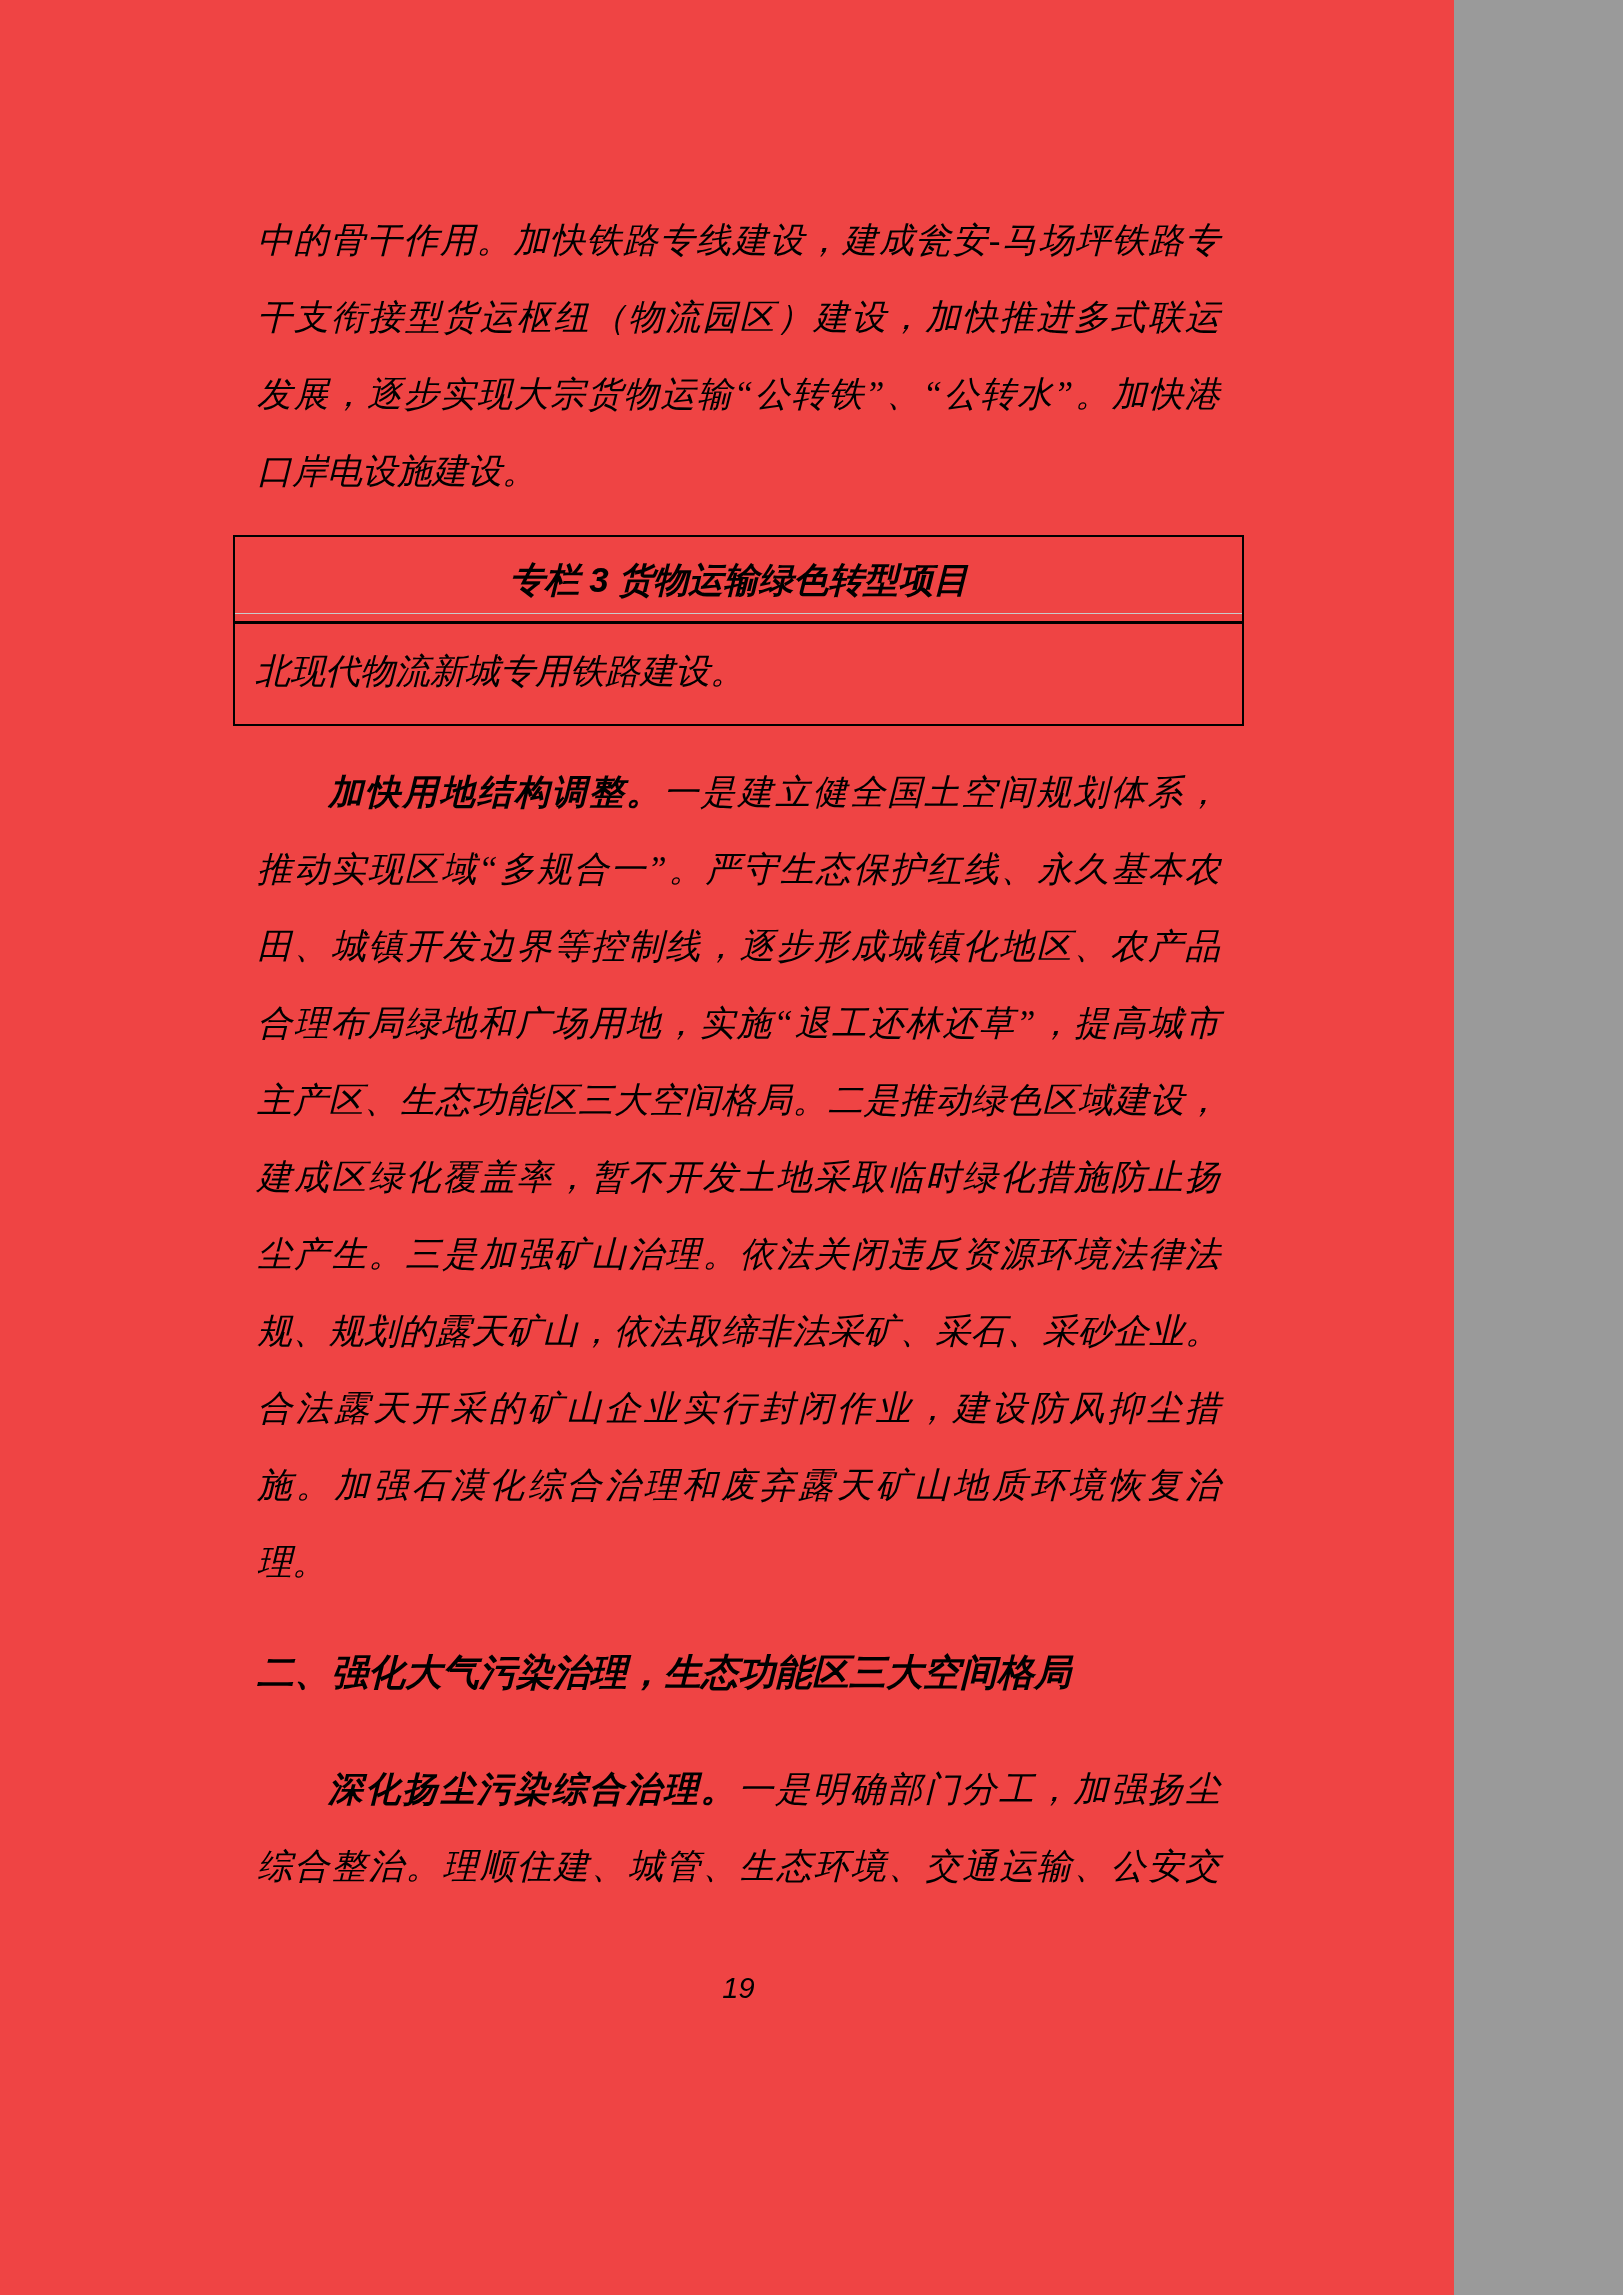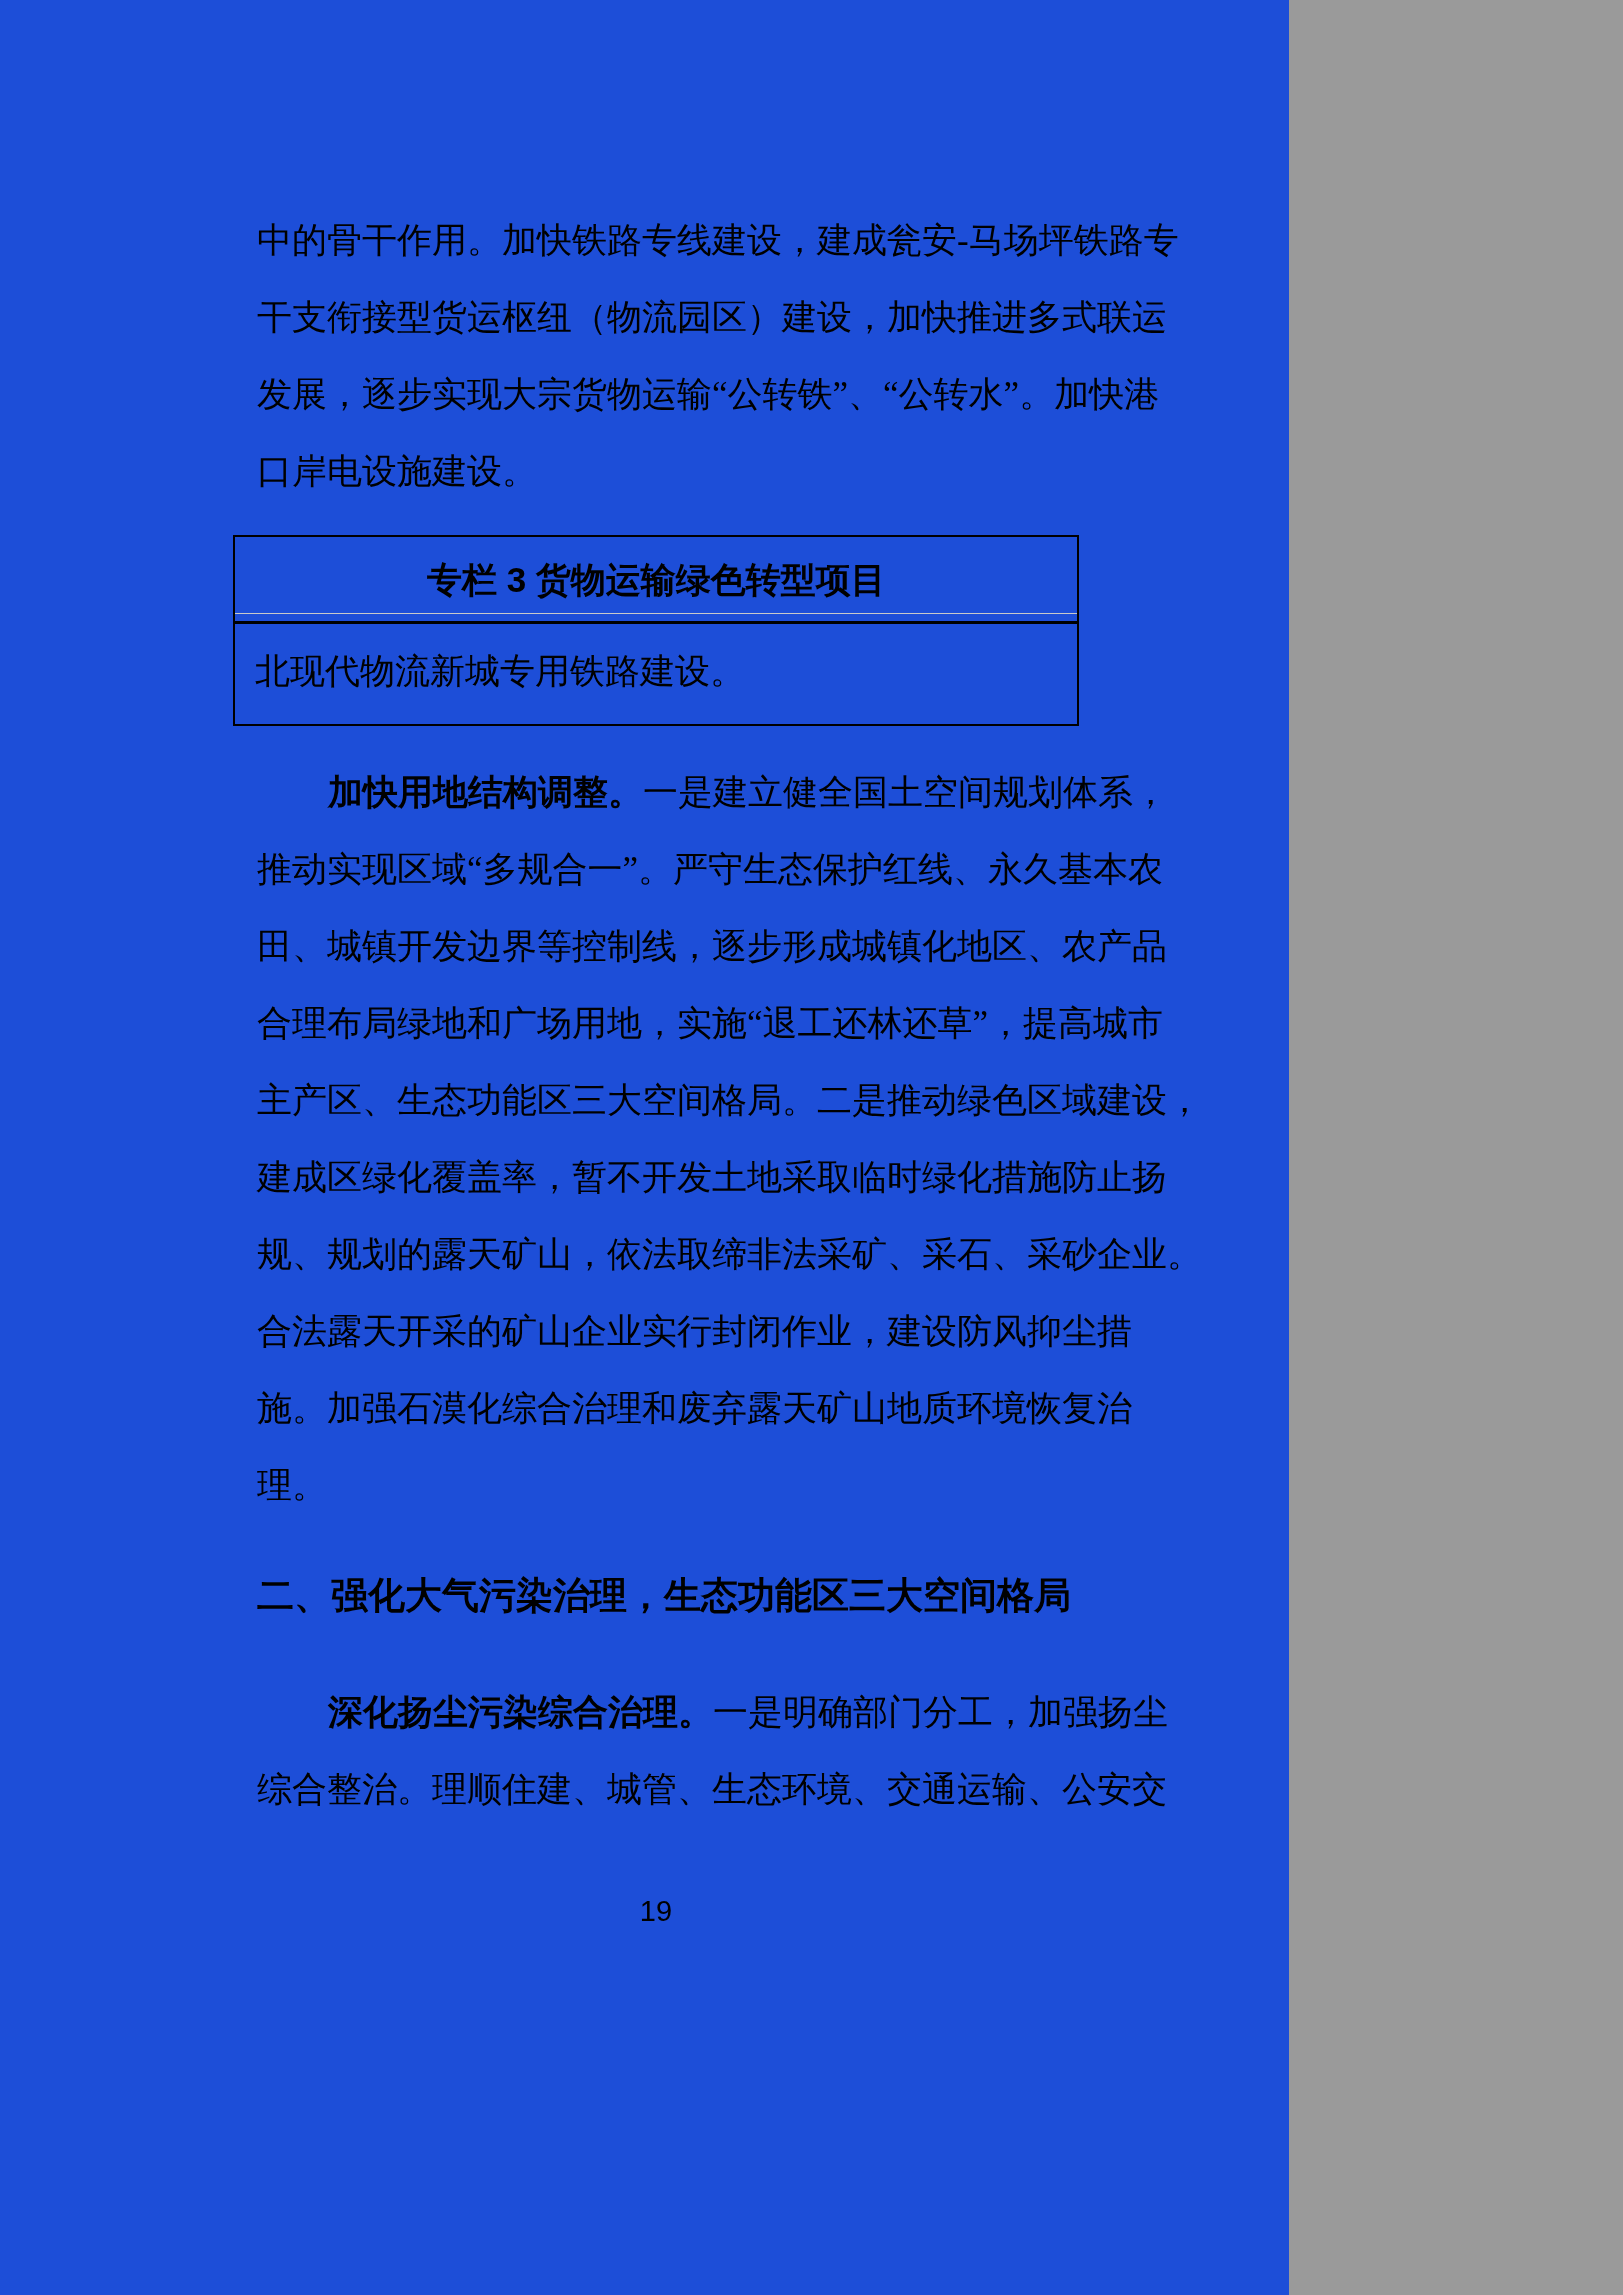--- a/index.html
+++ b/index.html
@@ -1,25 +1,26 @@
 <!DOCTYPE html>
 <html style="font-size:10.5px"><head>
 <meta charset="utf-8">
 <style>
   html, body { margin: 0; padding: 0; background: #9a9a9a; }
   .page {
     position: relative;
-    width: 1289px;
+    width: 1454px;
     height: 2295px;
-    background: #1d4ed8;
+    background: #ef4444;
     color: #000000;
     box-sizing: border-box;
     padding: 202px 234px 0 257px;
     font-family: "Liberation Serif", serif;
     overflow: hidden;
+    font-style: italic;
   }
   .line {
     font-size: 35px;
     line-height: 77px;
     text-align: justify;
     text-align-last: justify;
     text-justify: inter-character;
     white-space: nowrap;
   }
   .line.lastline {
@@ -97,20 +98,21 @@
     </div>
   </div>
 
   <div class="para para2">
     <div class="line indent"><b>加快用地结构调整。</b><span>一是建立健全国土空间规划体系，</span></div>
     <div class="line">推动实现区域“多规合一”。严守生态保护红线、永久基本农</div>
     <div class="line">田、城镇开发边界等控制线，逐步形成城镇化地区、农产品</div>
     <div class="line">合理布局绿地和广场用地，实施“退工还林还草”，提高城市</div>
     <div class="line">主产区、生态功能区三大空间格局。二是推动绿色区域建设，</div>
     <div class="line">建成区绿化覆盖率，暂不开发土地采取临时绿化措施防止扬</div>
+    <div class="line">尘产生。三是加强矿山治理。依法关闭违反资源环境法律法</div>
     <div class="line">规、规划的露天矿山，依法取缔非法采矿、采石、采砂企业。</div>
     <div class="line">合法露天开采的矿山企业实行封闭作业，建设防风抑尘措</div>
     <div class="line">施。加强石漠化综合治理和废弃露天矿山地质环境恢复治</div>
     <div class="line lastline">理。</div>
   </div>
 
   <div class="section-heading">二、强化大气污染治理，生态功能区三大空间格局</div>
 
   <div class="para para3">
     <div class="line indent"><b>深化扬尘污染综合治理。</b><span>一是明确部门分工，加强扬尘</span></div>

